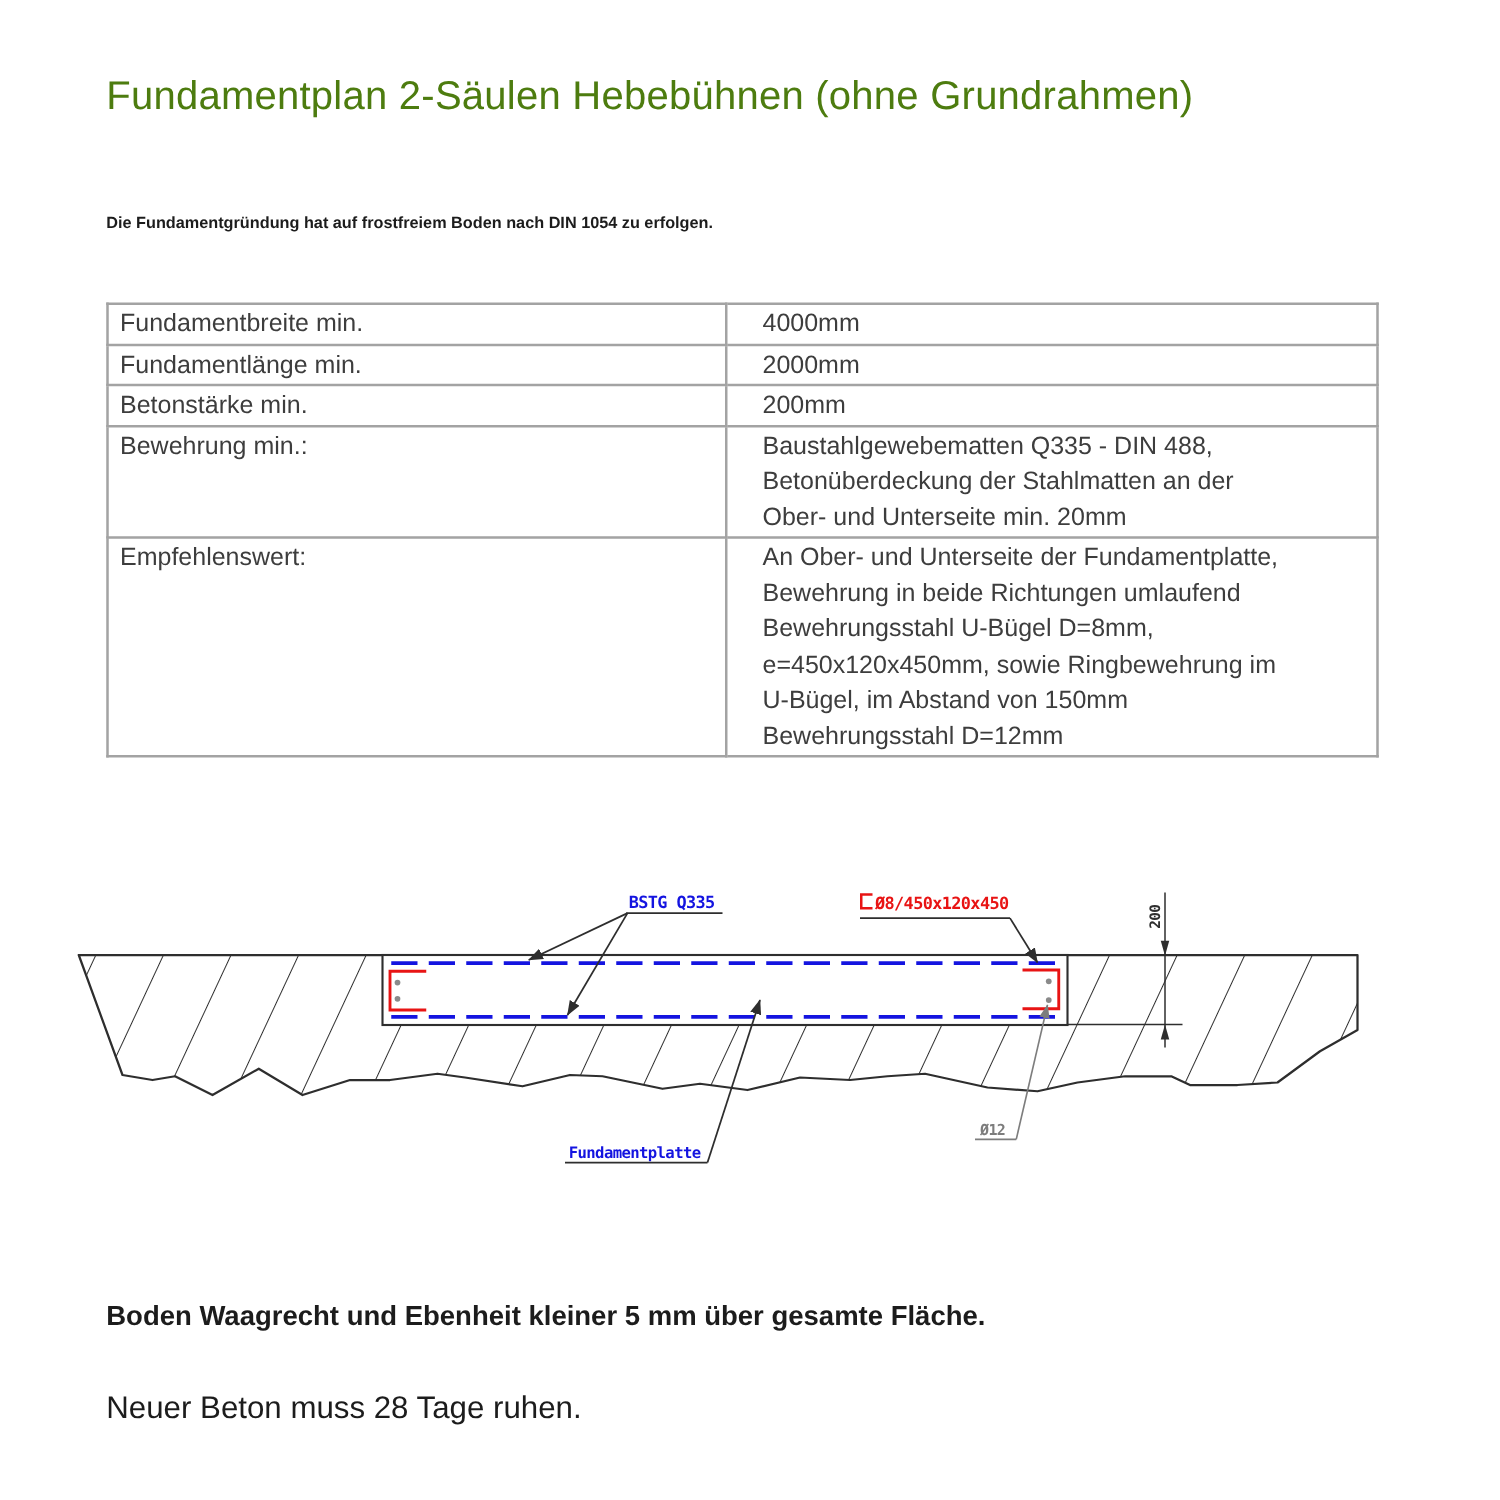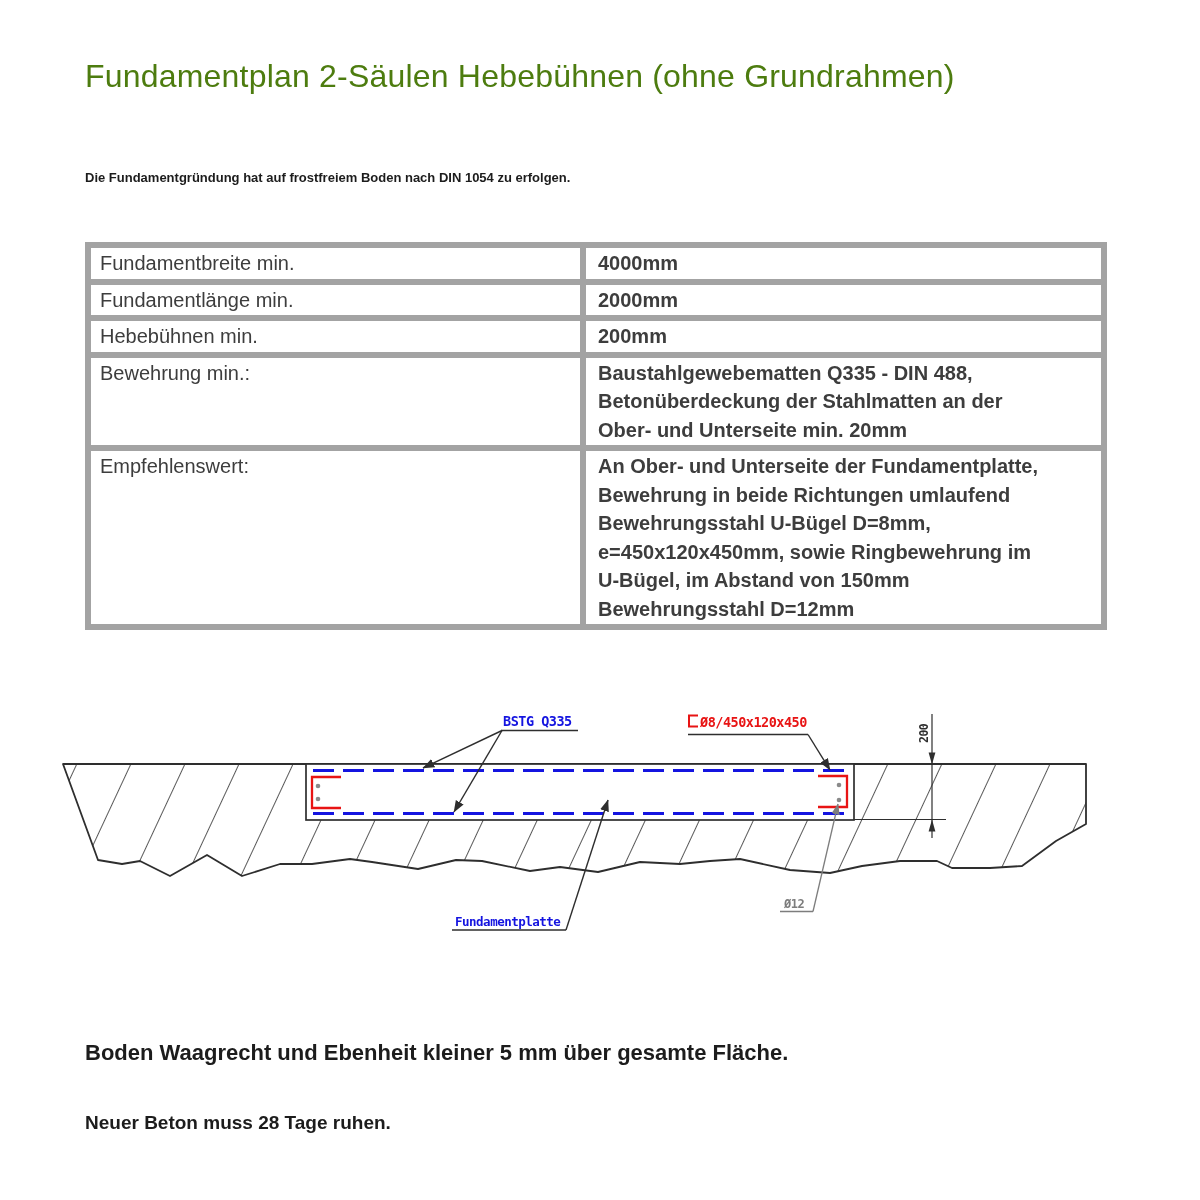--- a/index.html
+++ b/index.html
@@ -13,35 +13,35 @@
   .intro-note {
     position: absolute; left: 85px; top: 170px;
     font-size: 13px; font-weight: 600; color: #1c1c1c;
   }
 
   table.spec {
     position: absolute; left: 85px; top: 242px; width: 1016px;
     border-collapse: collapse; table-layout: fixed;
   }
   table.spec td {
-    border: 6px solid #a3a3a3;
+    border: 2px solid #a3a3a3;
     font-size: 20px; color: #3d3d3d; font-weight: 400;
     line-height: 28.5px; padding: 1px 4px 1px 9px;
     vertical-align: top; white-space: pre-line;
   }
   table.spec col.c1 { width: 495px; }
   table.spec col.c2 { width: 521px; }
-  table.spec td.val { padding-left: 12px; font-weight: bold; }
+  table.spec td.val { padding-left: 28px; }
 
   .diagram {
     position: absolute; left: 60px; top: 688px; width: 1045px; height: 282px;
   }
 
   .note-1 { position: absolute; left: 85px; top: 1040px; font-size: 22px; font-weight: 600; color: #1c1c1c; }
-  .note-2 { position: absolute; left: 85px; top: 1112px; font-size: 19px; font-weight: 700; color: #1c1c1c; }
+  .note-2 { position: absolute; left: 85px; top: 1112px; font-size: 25px; font-weight: 400; color: #1c1c1c; }
 
   .cad-text { font-family: "DejaVu Sans Mono", monospace; font-weight: 700; letter-spacing: -0.5px; }
 </style>
 </head>
 <body>
 
 <h1 class="page-title">Fundamentplan 2-Säulen Hebebühnen (ohne Grundrahmen)</h1>
 
 <p class="intro-note">Die Fundamentgründung hat auf frostfreiem Boden nach DIN 1054 zu erfolgen.</p>
 
@@ -53,21 +53,21 @@
   <tbody>
     <tr>
       <td>Fundamentbreite min.</td>
       <td class="val">4000mm</td>
     </tr>
     <tr>
       <td>Fundamentlänge min.</td>
       <td class="val">2000mm</td>
     </tr>
     <tr>
-      <td>Hebebühnen min.</td>
+      <td>Betonstärke min.</td>
       <td class="val">200mm</td>
     </tr>
     <tr>
       <td>Bewehrung min.:</td>
       <td class="val">Baustahlgewebematten Q335 - DIN 488,
 Betonüberdeckung der Stahlmatten an der
 Ober- und Unterseite min. 20mm</td>
     </tr>
     <tr>
       <td>Empfehlenswert:</td>

